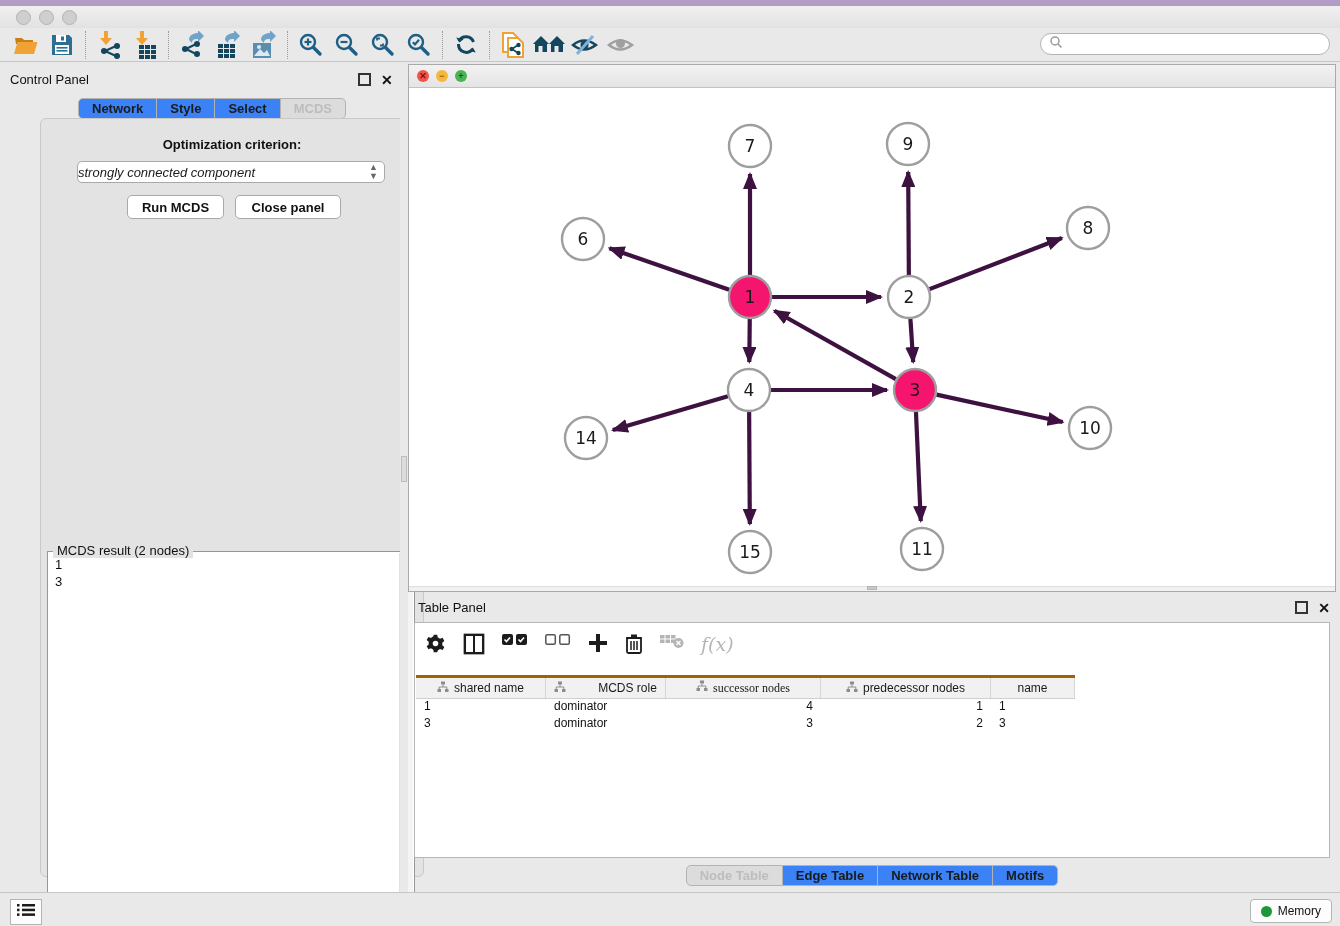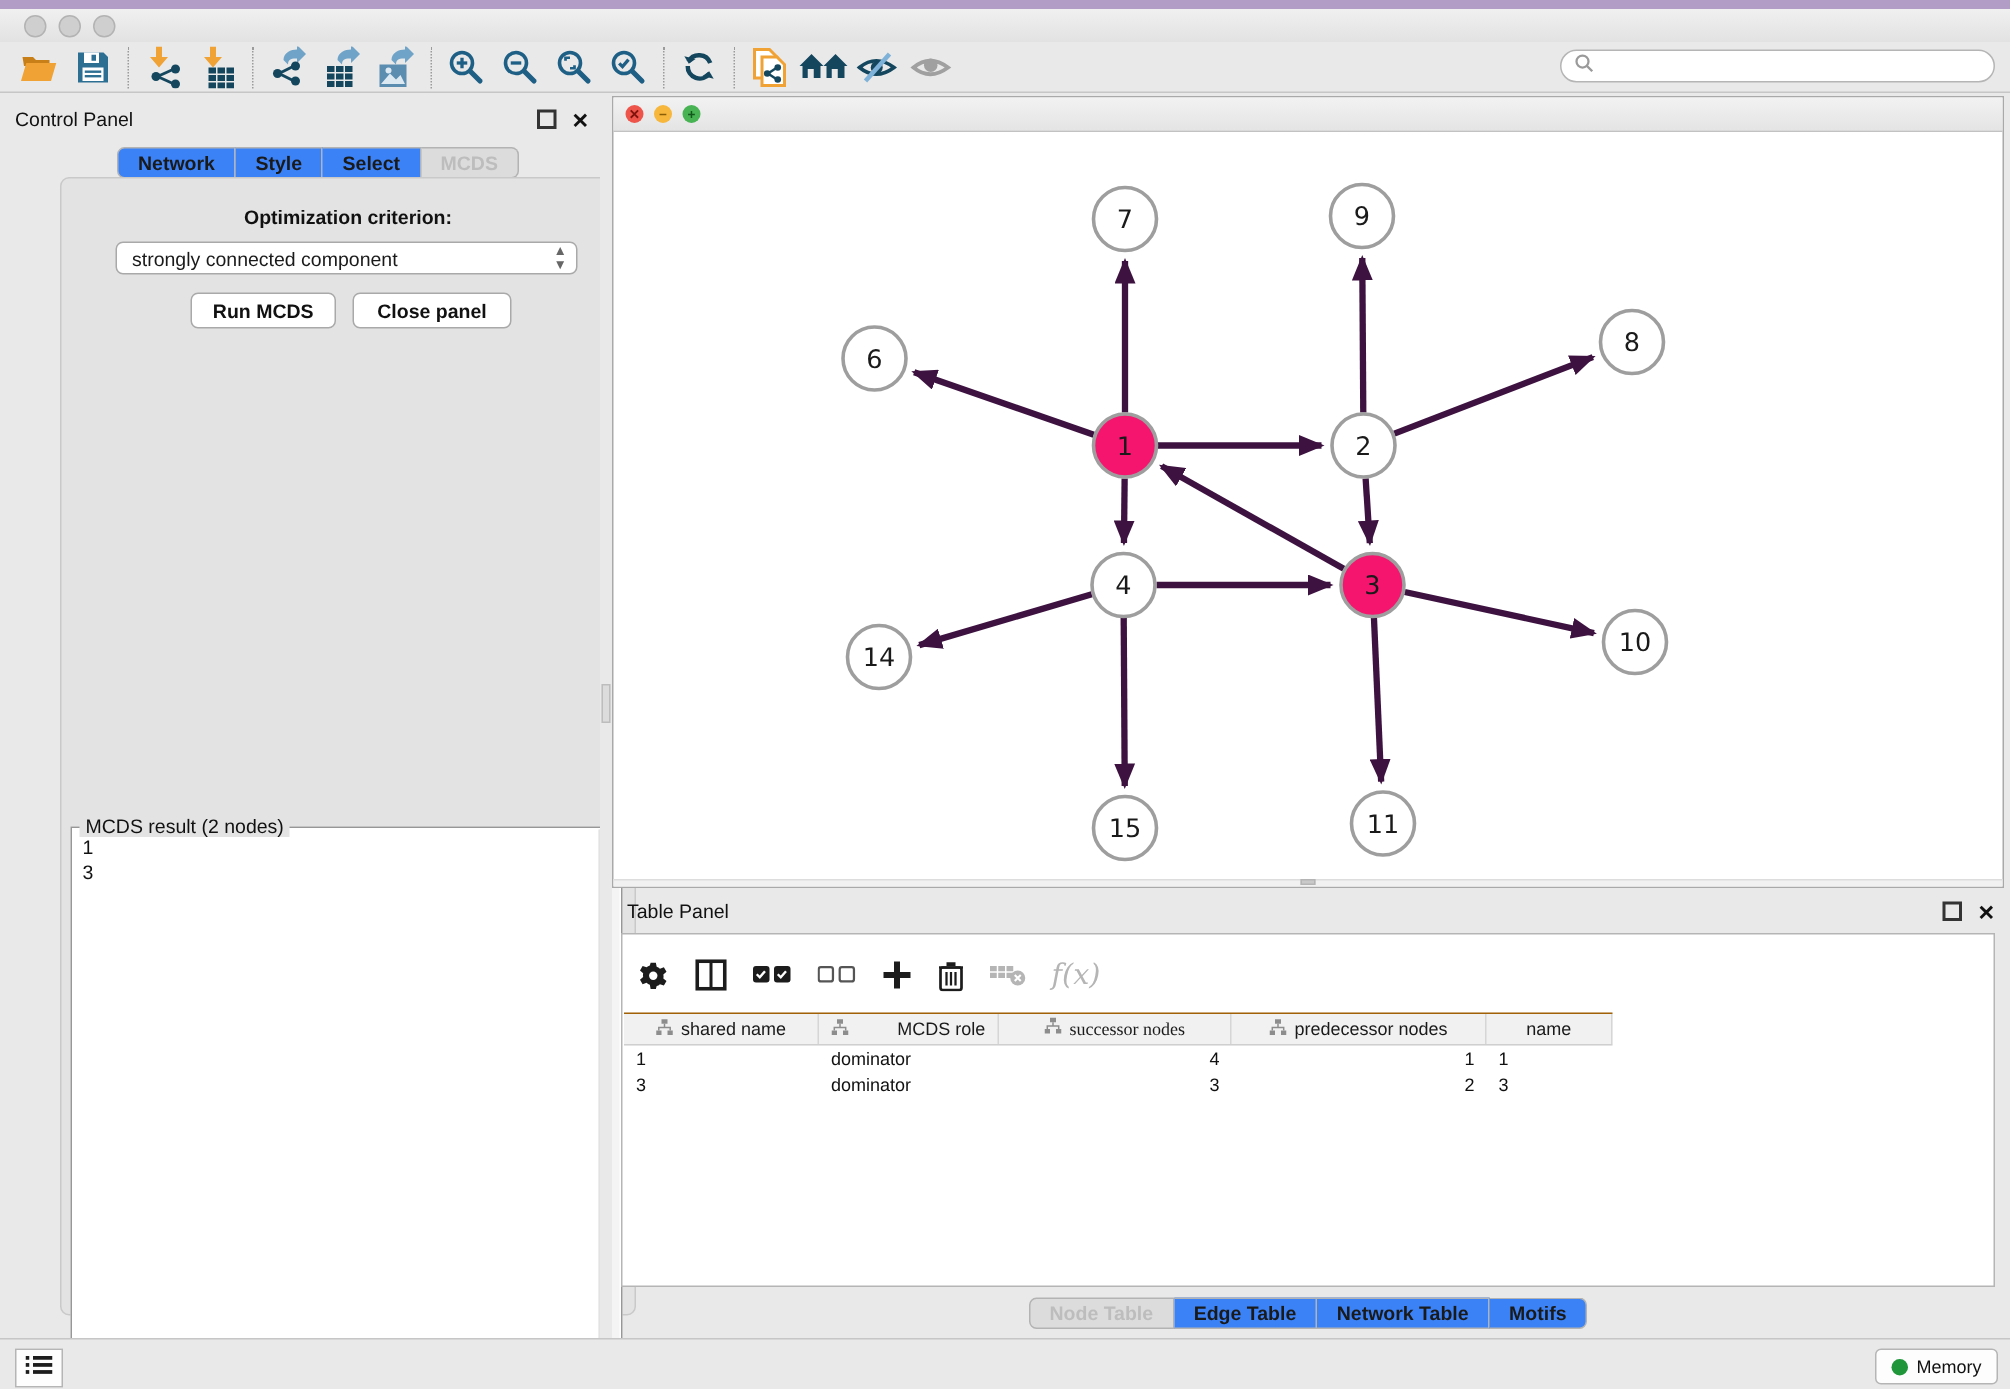--- a/index.html
+++ b/index.html
@@ -35,21 +35,21 @@
   .tab{height:19px;line-height:19px;padding:0 13px;background:#3b82f6;border:1px solid #b3b3b3;
     border-left:none;font-size:13px;font-weight:600;color:#1a1a1a;cursor:default;}
   .tab:first-child{border-left:1px solid #b3b3b3;border-top-left-radius:5px;border-bottom-left-radius:5px;}
   .tab:last-child{border-top-right-radius:5px;border-bottom-right-radius:5px;}
   .tab.active{background:#dcdcdc;color:#bdbdbd;}
   #cp-tabs{left:78px;top:36px;}
   #cp-inner{position:absolute;left:8px;top:56px;width:382px;height:757px;background:#e3e3e3;
     border:1px solid #c9c9c9;border-radius:6px;margin-left:32px;}
   #opt-label{position:absolute;left:0;top:18px;width:100%;text-align:center;font-size:13px;font-weight:600;color:#111;}
   #criterion{position:absolute;left:36px;top:42px;width:308px;height:22px;background:#fff;border:1px solid #a9a9a9;
-    border-radius:5px;display:flex;align-items:center;font-size:13px;padding-left:10px;box-sizing:border-box;}
+    border-radius:5px;display:flex;align-items:center;font-size:13px;box-sizing:border-box;font-style:italic;}
   #criterion .chev{position:absolute;right:6px;top:1px;display:flex;flex-direction:column;line-height:9px;
     font-size:9px;color:#666;}
   .pbtn{position:absolute;height:22px;background:#fff;border:1px solid #a9a9a9;border-radius:5px;
     font-size:13px;font-weight:600;color:#111;display:flex;align-items:center;justify-content:center;}
   #run-btn{left:86px;top:76px;width:95px;}
   #closep-btn{left:194px;top:76px;width:104px;}
   #result-box{position:absolute;left:6px;top:432px;width:366px;height:376px;border:1px solid #979797;background:#fff;}
   #result-legend{position:absolute;left:5px;top:-9px;background:#e3e3e3;padding:0 4px;font-size:13px;color:#111;}
   #result-lines{position:absolute;left:3px;top:4px;right:16px;font-size:13px;line-height:17px;color:#111;padding-left:4px;}
   #result-scroll{position:absolute;right:1px;top:1px;width:13px;bottom:1px;background:#f4f4f4;border-left:1px solid #e2e2e2;}
@@ -65,25 +65,25 @@
   #net-title .title{position:absolute;left:0;width:100%;top:3px;text-align:center;font-size:13px;color:#111;}
   .mtl{width:12px;height:12px;border-radius:50%;display:flex;align-items:center;justify-content:center;
     font-size:9px;font-weight:bold;line-height:10px;}
   #net-lights{position:absolute;left:8px;top:5px;display:flex;gap:7px;}
   #graph{position:absolute;left:0;top:23px;}
   #net-hscroll{position:absolute;left:0;bottom:0;width:100%;height:5px;background:#f1f1f1;border-top:1px solid #ddd;box-sizing:border-box;}
   #net-hthumb{position:absolute;left:458px;bottom:1px;width:10px;height:4px;background:#c9c9c9;border:1px solid #b5b5b5;box-sizing:border-box;}
   
   #table-panel{position:absolute;left:404px;top:595px;width:936px;height:297px;}
   #tp-inner{position:absolute;left:10px;top:27px;width:916px;height:236px;background:#fff;border:1px solid #b5b5b5;box-sizing:border-box;}
-  #tp-toolbar{position:absolute;left:10px;top:10px;height:34px;display:flex;align-items:center;gap:17px;}
+  #tp-toolbar{position:absolute;left:10px;top:10px;height:34px;display:flex;gap:17px;}
   #tp-toolbar svg{display:block;}
   #fx{font-family:"DejaVu Serif",serif;font-style:italic;font-size:19px;color:#b5b5b5;}
   #thead{position:absolute;left:1px;top:52px;height:20px;display:flex;background:#f1f1f1;
-    border-top:1px solid #a16207;border-bottom:1px solid #cfcfcf;}
+    border-top:3px solid #a16207;border-bottom:1px solid #cfcfcf;}
   .hcell{display:flex;align-items:center;justify-content:center;gap:5px;font-size:12px;color:#1a1a1a;
     border-right:1px solid #d6d6d6;box-sizing:border-box;height:100%;}
   #tbody{position:absolute;left:1px;top:74px;right:1px;}
   .trow{display:flex;height:17px;align-items:center;}
   .tcell{font-size:12px;color:#111;box-sizing:border-box;padding:0 8px;overflow:hidden;white-space:nowrap;}
   .al{text-align:left;} .ar{text-align:right;}
   #tbl-tabs{position:absolute;left:0;right:0;top:270px;display:flex;justify-content:center;}
   
   #statusbar{position:absolute;left:0;top:892px;width:1340px;height:34px;background:#e9e9e9;border-top:1px solid #c6c6c6;box-sizing:border-box;}
   #list-btn{position:absolute;left:10px;top:6px;width:30px;height:24px;background:#fdfdfd;border:1px solid #b5b5b5;

